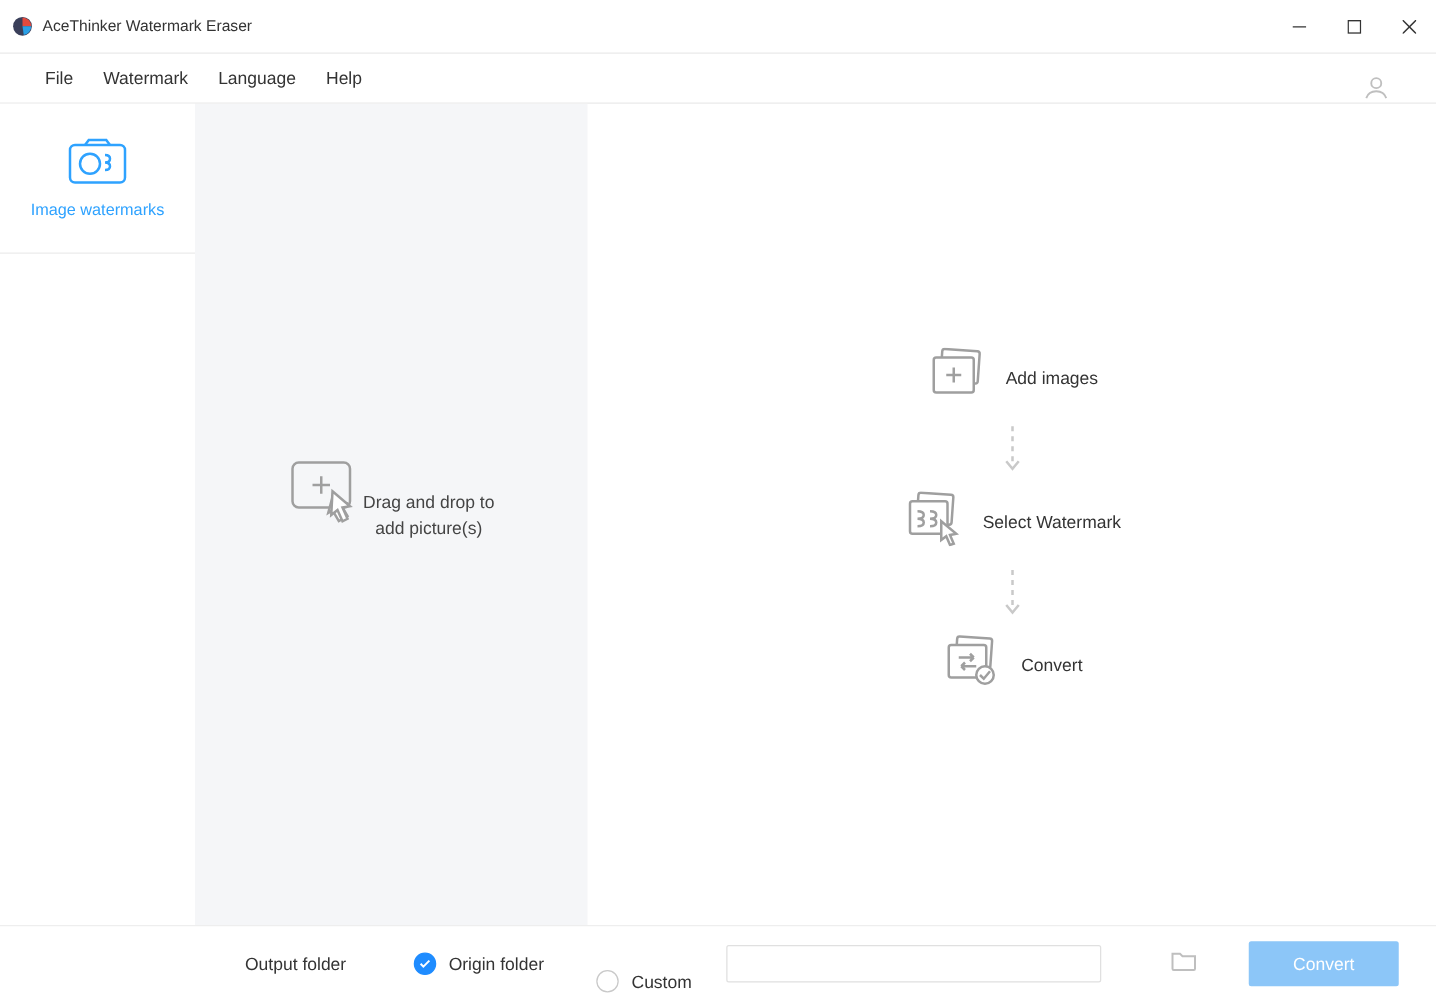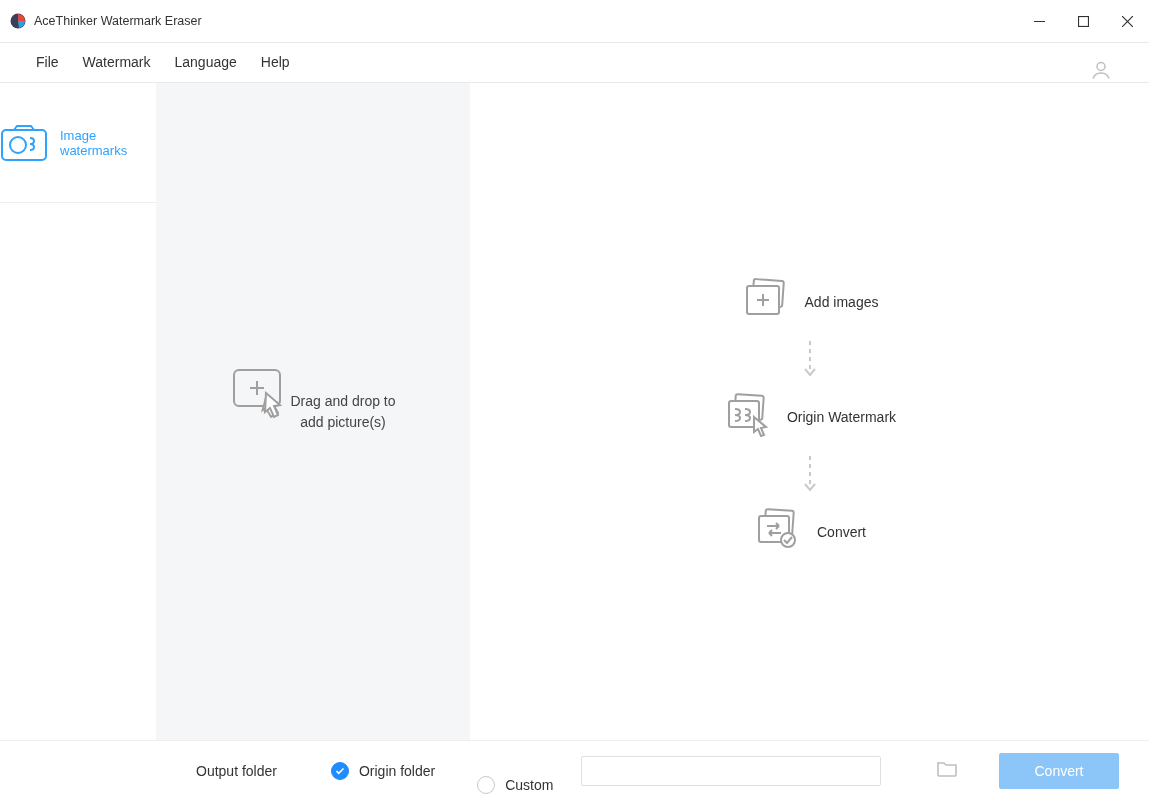--- a/index.html
+++ b/index.html
@@ -68,21 +68,21 @@
   }
 
   
   .sidebar {
     width: 156px;
     display: flex; flex-direction: column;
     background: #fff;
   }
   .side-item {
     height: 120px;
-    display: flex; flex-direction: row;
+    display: flex; flex-direction: column;
     align-items: center; justify-content: center;
     gap: 12px;
     border-bottom: 1px solid #ececec;
     cursor: pointer;
     color: #a6a6a6;
   }
   .side-item.active { color: #2ea2ff; }
   .side-item .side-label { font-size: 13px; }
   .side-item svg { display: block; }
 
@@ -272,21 +272,21 @@
     <div class="step">
       <span>
         <svg width="50" height="44" viewBox="0 0 50 44" fill="none" stroke="#9f9f9f" stroke-width="2">
           <rect x="12" y="2" width="28" height="24" rx="2" transform="rotate(4 26 14)"></rect>
           <rect x="6" y="8" width="30" height="26" rx="2" fill="#fff"></rect>
           <path d="M12 16 q5 0 5 3 t-5 3 q5 0 5 3 t-5 3"></path>
           <path d="M22 16 q5 0 5 3 t-5 3 q5 0 5 3 t-5 3"></path>
           <path d="M31 24 l12 10 l-5 1 l3 7 l-3 1 l-3 -7 l-4 3 z" fill="#fff"></path>
         </svg>
       </span>
-      <span class="step-label">Origin Watermark</span>
+      <span class="step-label">Select Watermark</span>
     </div>
 
     <span class="arrow">
       <svg width="12" height="40" viewBox="0 0 12 40" fill="none" stroke="#c9c9c9" stroke-width="2">
         <line x1="6" y1="2" x2="6" y2="32" stroke-dasharray="4 4"></line>
         <path d="M1 30 l5 6 l5 -6"></path>
       </svg>
     </span>
 
     <div class="step">

